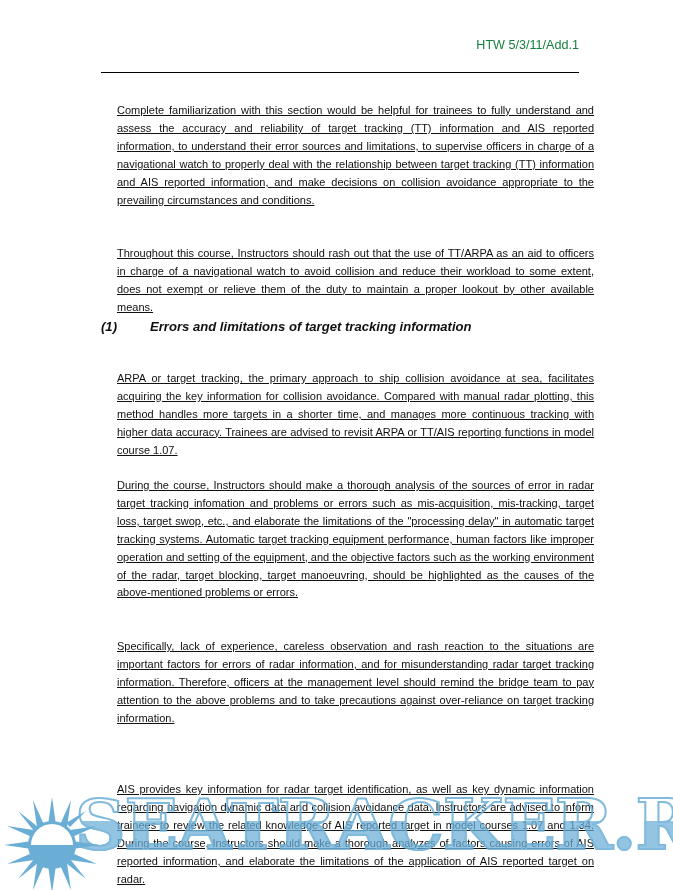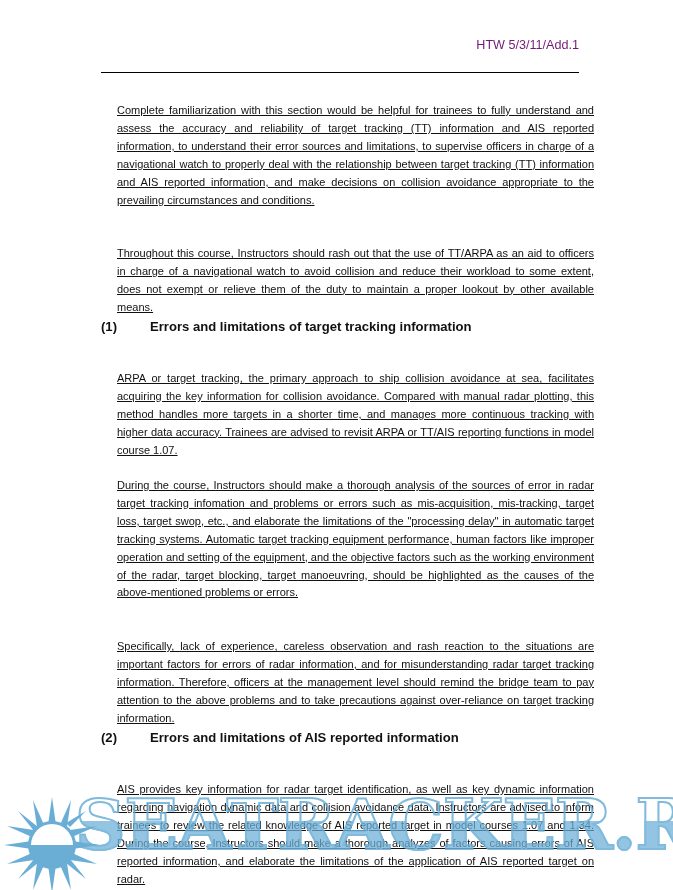--- a/index.html
+++ b/index.html
@@ -22,21 +22,21 @@
       height: 890px;
     }
     .header {
       position: absolute;
       left: 101px;
       top: 38px;
       width: 478px;
       text-align: right;
       font-size: 12.6px;
       line-height: 15px;
-      color: #701a75;
+      color: #15803d;
     }
     .header-rule {
       position: absolute;
       left: 101px;
       top: 72px;
       width: 478px;
       height: 0;
       border-top: 1.3px solid #000;
     }
     .body-text {
@@ -50,20 +50,21 @@
       margin: 16px;
       text-decoration: underline;
     }
     .heading {
       position: absolute;
       left: 101px;
       width: 477px;
       font-size: 13.1px;
       line-height: 18px;
       font-weight: bold;
+      font-style: italic;
       color: #111;
       margin: 0;
       white-space: nowrap;
     }
     .heading .num {
       display: inline-block;
       width: 49px;
     }
     .watermark {
       position: absolute;
@@ -115,23 +116,20 @@
   <div class="heading" style="top:318px;">
     <span class="num">(1)</span><span>Errors and limitations of target tracking information</span>
   </div>
 
   <p class="body-text" style="top:354px;">ARPA or target tracking, the primary approach to ship collision avoidance at sea, facilitates acquiring the key information for collision avoidance. Compared with manual radar plotting, this method handles more targets in a shorter time, and manages more continuous tracking with higher data accuracy. Trainees are advised to revisit ARPA or TT/AIS reporting functions in model course 1.07.</p>
 
   <p class="body-text" style="top:461px;">During the course, Instructors should make a thorough analysis of the sources of error in radar target tracking infomation and problems or errors such as mis-acquisition, mis-tracking, target loss, target swop, etc., and elaborate the limitations of the "processing delay" in automatic target tracking systems. Automatic target tracking equipment performance, human factors like improper operation and setting of the equipment, and the objective factors such as the working environment of the radar, target blocking, target manoeuvring, should be highlighted as the causes of the above-mentioned problems or errors.</p>
 
   <p class="body-text" style="top:622px;">Specifically, lack of experience, careless observation and rash reaction to the situations are important factors for errors of radar information, and for misunderstanding radar target tracking information. Therefore, officers at the management level should remind the bridge team to pay attention to the above problems and to take precautions against over-reliance on target tracking information.</p>
 
-  <div class="heading" style="top:729px;">
-    <span class="num">(2)</span><span>Errors and limitations of AIS reported information</span>
-  </div>
 
   <p class="body-text" style="top:765px;">AIS provides key information for radar target identification, as well as key dynamic information regarding navigation dynamic data and collision avoidance data. Instructors are advised to inform trainees to review the related knowledge of AIS reported target in model courses 1.07 and 1.34. During the course,  Instructors should make a thorough analyzes of factors causing errors of AIS reported information, and elaborate the limitations of the application of AIS reported target on radar.</p>
 
   <div class="watermark">
     <svg class="wm-sun" viewBox="0 0 100 100">
       <g fill="#6aaed6">
         <polygon points="50,2 54,30 46,30"></polygon>
         <polygon points="50,98 54,70 46,70"></polygon>
         <polygon points="2,50 30,46 30,54"></polygon>
         <polygon points="98,50 70,46 70,54"></polygon>

